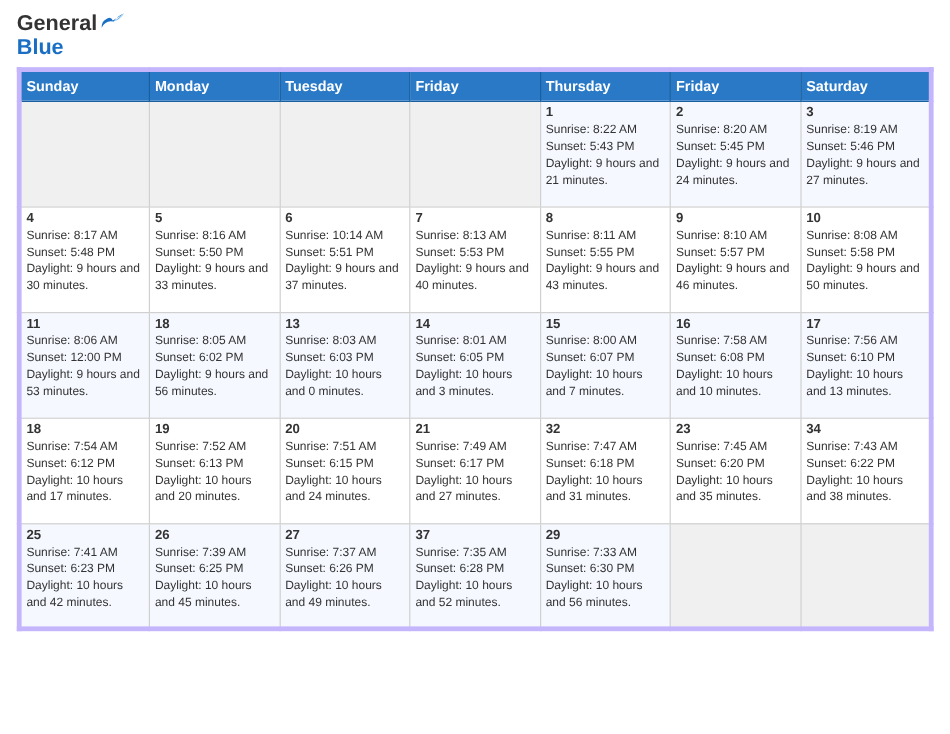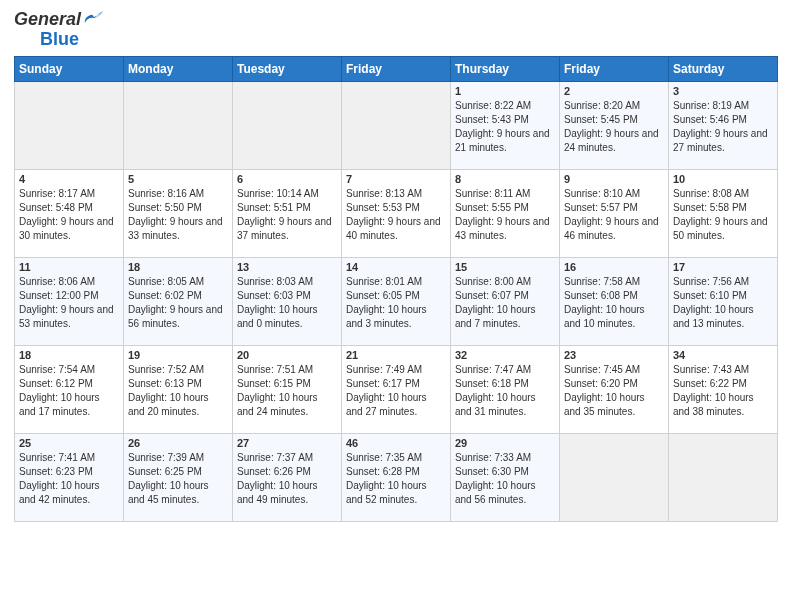--- a/index.html
+++ b/index.html
@@ -34,21 +34,21 @@
       color: #333;
       line-height: 1.1;
     }
     .location {
       font-size: 14px;
       color: #555;
     }
     .calendar {
       width: 100%;
       border-collapse: collapse;
-      border: 1px solid #c4b5fd;
+      border: 4px solid #c4b5fd;
     }
     .calendar th {
       background-color: #2979c7;
       color: #fff;
       font-size: 12px;
       font-weight: bold;
       padding: 5px 4px;
       text-align: left;
       border: 1px solid #1a5fa0;
     }
@@ -83,28 +83,28 @@
       color: #333;
     }
   </style>
 </head>
 <body>
 
 <div class="page">
   <div class="header">
     <div class="logo">
   <div style="display:flex;flex-direction:column;line-height:1.1;">
-    <div style="display:flex;align-items:center;font-style:italic;">
+    <div style="display:flex;align-items:center;">
       <span style="font-size:18px;font-weight:bold;color:#333;">General</span>
       <svg width="22" height="18" viewBox="0 0 26 20" style="margin-left:2px;margin-top:-4px;">
         <path d="M2 16 Q6 8 14 10 Q18 4 24 2 Q18 6 13 9 Q11 4 6 8 Q2 10 2 16Z" fill="#1a6fc4"></path>
         <path d="M14 10 Q20 8 24 2 Q18 7 14 10Z" fill="#6bb8f0"></path>
       </svg>
     </div>
-    <span style="font-size:18px;font-weight:bold;color:#1a6fc4;text-align:center;">Blue</span>
+    <span style="font-size:18px;font-weight:bold;color:#1a6fc4;">Blue</span>
   </div>
 </div>
     <div class="title-area">
       <div class="month-title"></div>
       <div class="location"></div>
     </div>
   </div>
 
   <table class="calendar">
     <thead>
@@ -315,21 +315,21 @@
 and 45 minutes.</div>
           </td>
           <td>
             <span class="day-num">27</span>
             <div class="day-info">Sunrise: 7:37 AM
 Sunset: 6:26 PM
 Daylight: 10 hours
 and 49 minutes.</div>
           </td>
           <td>
-            <span class="day-num">46</span>
+            <span class="day-num">37</span>
             <div class="day-info">Sunrise: 7:35 AM
 Sunset: 6:28 PM
 Daylight: 10 hours
 and 52 minutes.</div>
           </td>
           <td>
             <span class="day-num">29</span>
             <div class="day-info">Sunrise: 7:33 AM
 Sunset: 6:30 PM
 Daylight: 10 hours

